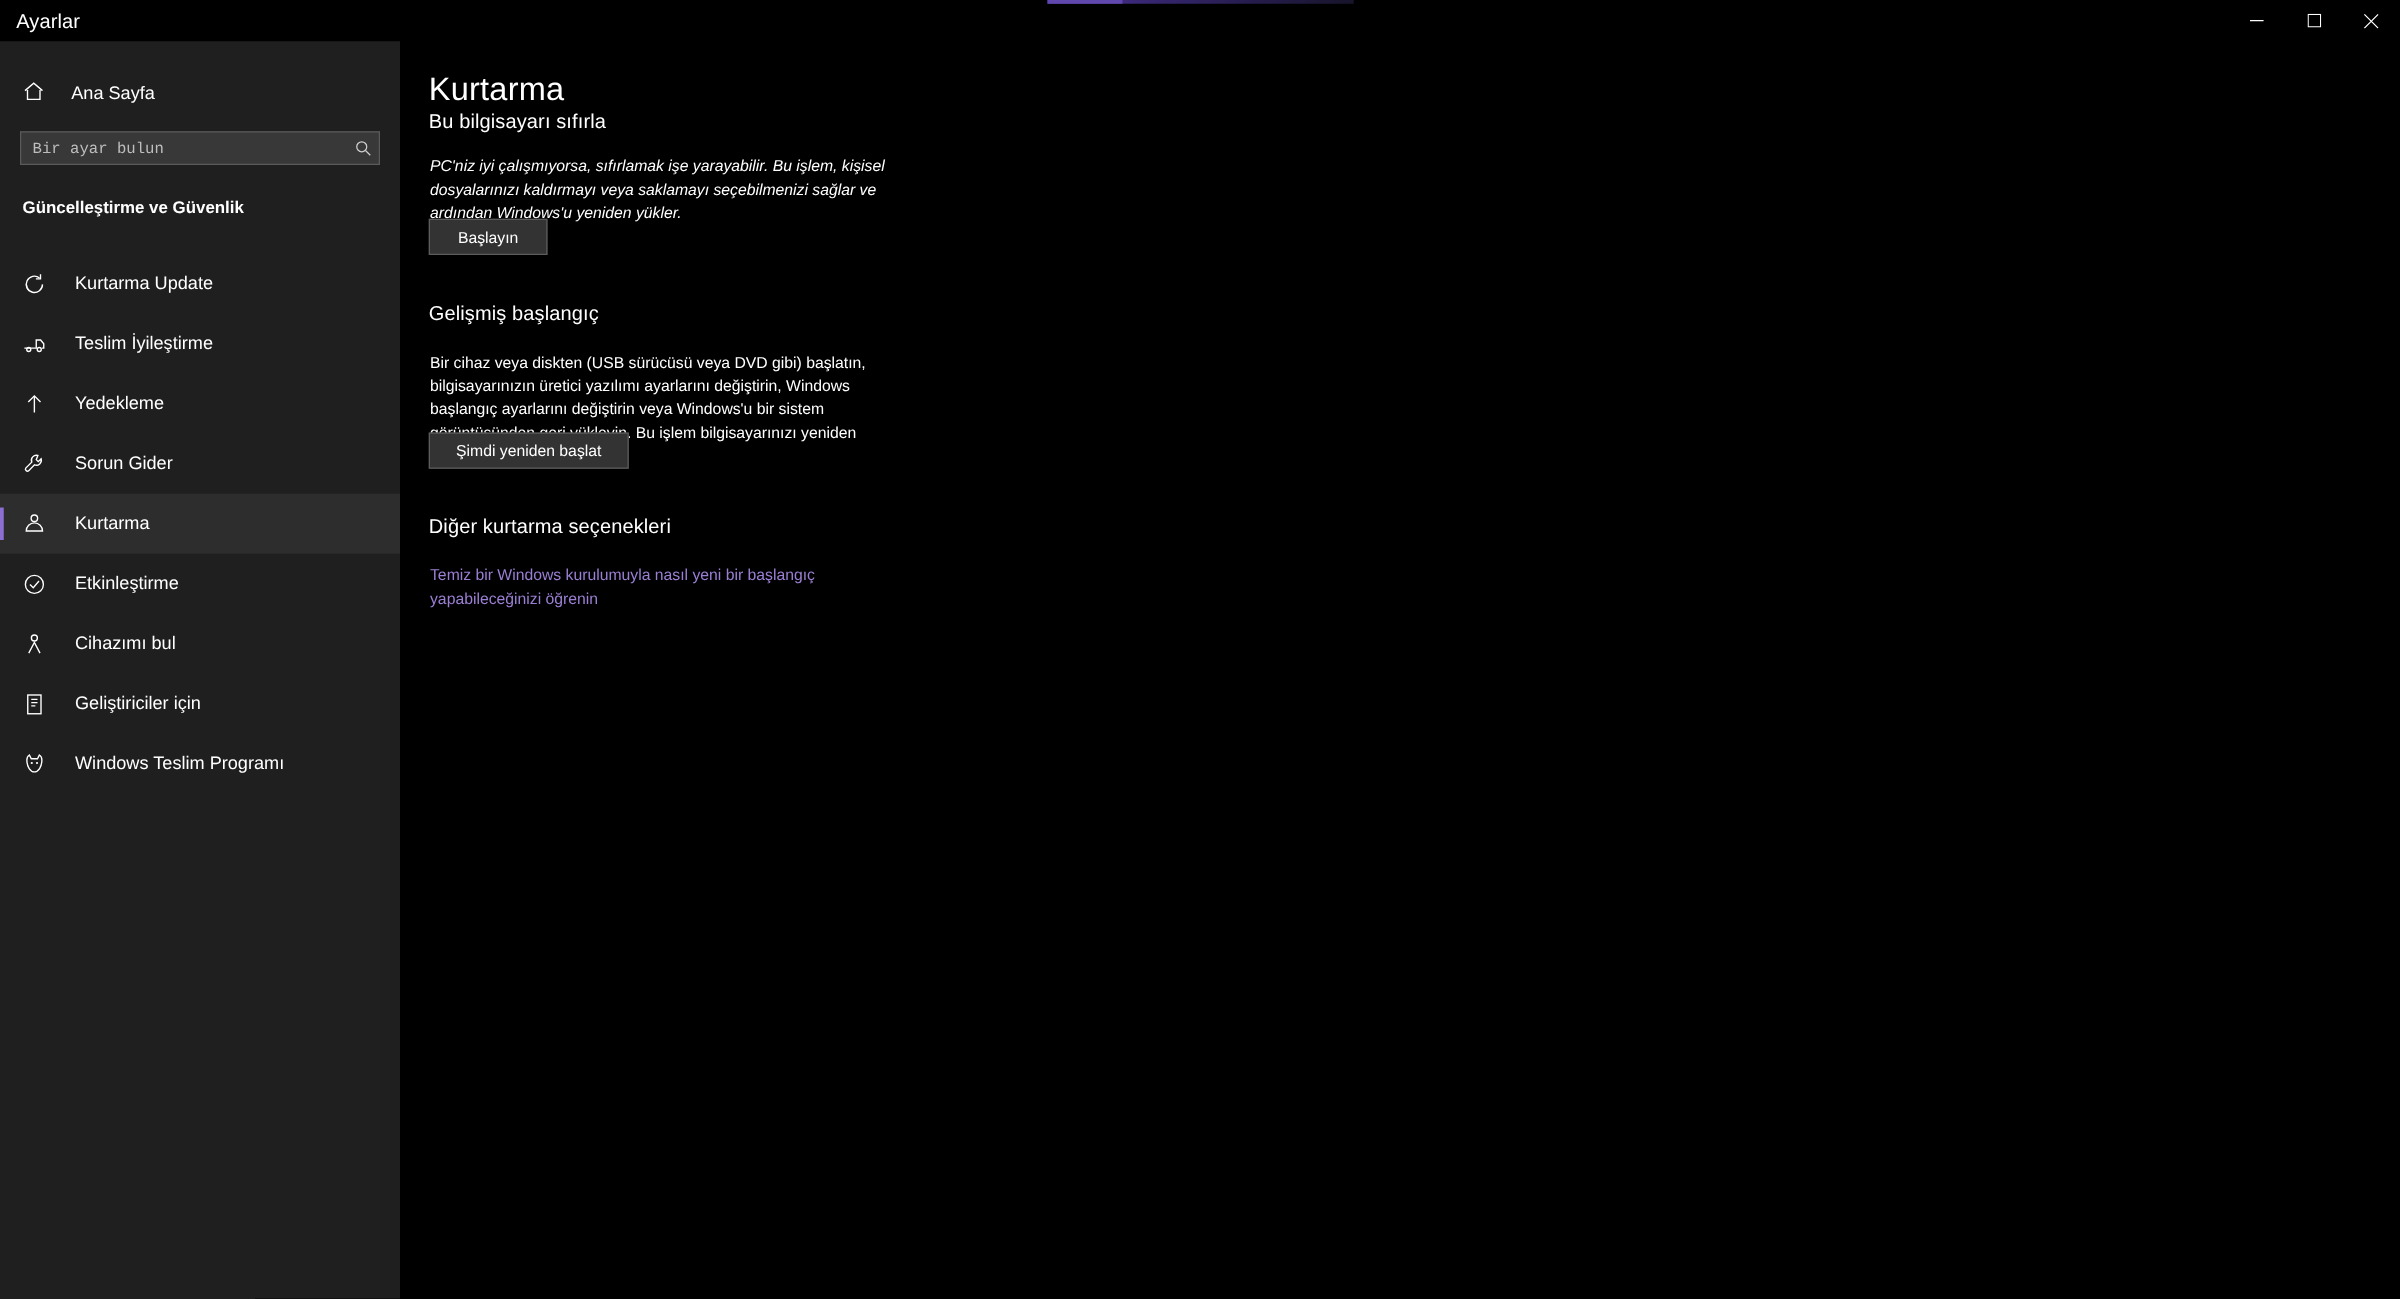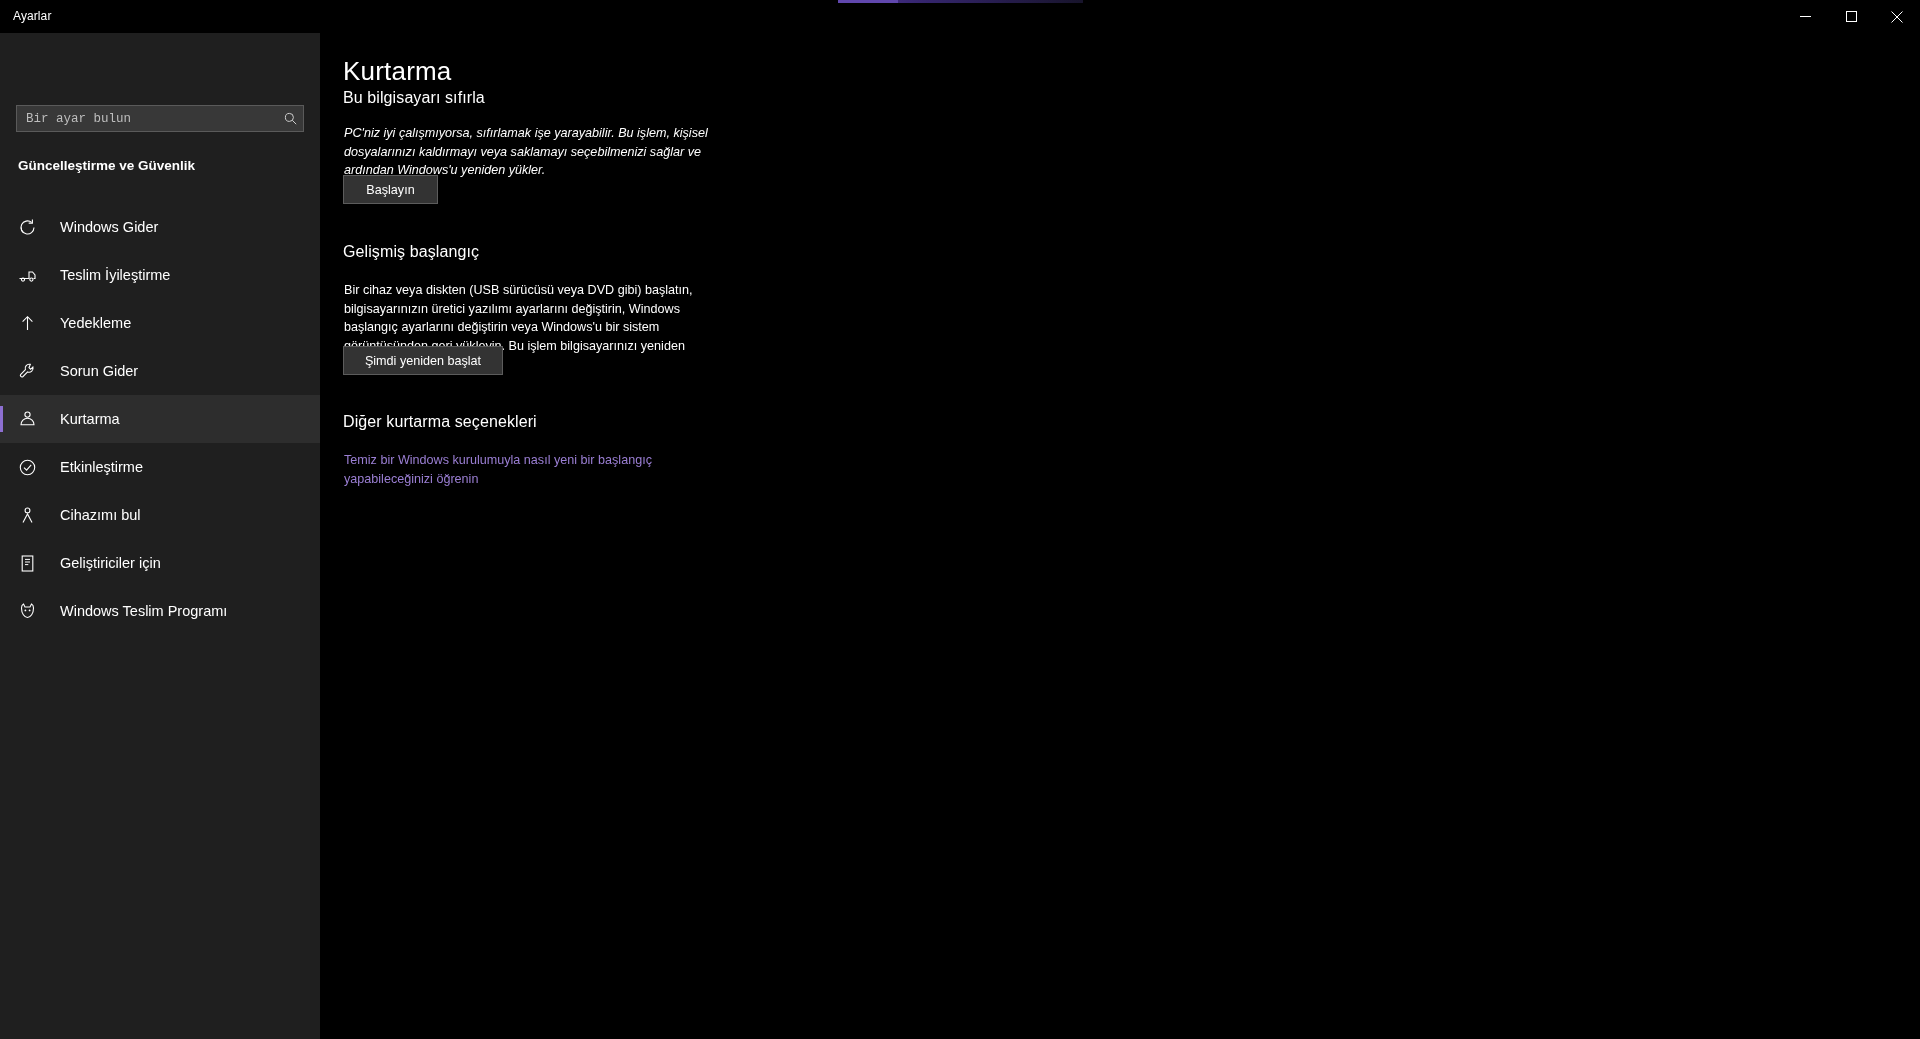--- a/index.html
+++ b/index.html
@@ -21,21 +21,21 @@
     top: 0; left: 0;
     width: 1920px;
     height: 33px;
     background: #000000;
     z-index: 20;
   }
   .titlebar .app-title {
     position: absolute;
     left: 13px;
     top: 9px;
-    font-size: 12px;
+    font-size: 16px;
     color: #ffffff;
     letter-spacing: .1px;
     text-align: center;
   }
   .win-buttons {
     position: absolute;
     right: 0;
     top: 0;
     height: 33px;
     display: flex;
@@ -247,20 +247,28 @@
     <div class="win-btn close">
       <svg width="12" height="12" viewBox="0 0 12 12">
         <path d="M0.5 0.5 L11.5 11.5 M11.5 0.5 L0.5 11.5" stroke="#ffffff" stroke-width="1" fill="none"></path>
       </svg>
     </div>
   </div>
 </div>
 
 <div class="sidebar">
 
+  <div class="home-row">
+    <span class="nicon">
+      <svg width="18" height="18" viewBox="0 0 18 18">
+        <path d="M2 8.5 L9 2.5 L16 8.5 M4 8 V15.5 H14 V8" fill="none" stroke="#ffffff" stroke-width="1.1"></path>
+      </svg>
+    </span>
+    <span class="label">Ana Sayfa</span>
+  </div>
 
   <div class="search-wrap">
     <input class="search-input" type="text" value="" placeholder="Bir ayar bulun" style="">
     <span class="search-icon-btn">
       <svg width="13" height="13" viewBox="0 0 13 13">
         <circle cx="5.4" cy="5.4" r="4" fill="none" stroke="#cfcfcf" stroke-width="1"></circle>
         <path d="M8.4 8.4 L12.2 12.2" stroke="#cfcfcf" stroke-width="1"></path>
       </svg>
     </span>
   </div>
@@ -270,21 +278,21 @@
   <div class="navlist">
 
     <div class="nav-item">
       <span class="nicon">
         <svg width="19" height="19" viewBox="0 0 19 19">
           <path d="M16 9.5 A6.5 6.5 0 1 1 13.6 4.4" fill="none" stroke="#ffffff" stroke-width="1.1"></path>
           <path d="M14.4 1.4 L14.4 5.1 L10.7 5.1" fill="none" stroke="#ffffff" stroke-width="1.1"></path>
           <path d="M3 9.5 A6.5 6.5 0 0 0 5.4 14.6" fill="none" stroke="#ffffff" stroke-width="1.1"></path>
         </svg>
       </span>
-      <span class="nlabel">Windows Gider</span>
+      <span class="nlabel">Kurtarma Update</span>
     </div>
 
     <div class="nav-item">
       <span class="nicon">
         <svg width="19" height="19" viewBox="0 0 19 19">
           <path d="M1.5 12.5 H11 V6 H14.5 L17 9 V12.5 H15.5" fill="none" stroke="#ffffff" stroke-width="1.1"></path>
           <circle cx="5" cy="13.6" r="1.6" fill="none" stroke="#ffffff" stroke-width="1.1"></circle>
           <circle cx="13.4" cy="13.6" r="1.6" fill="none" stroke="#ffffff" stroke-width="1.1"></circle>
         </svg>
       </span>

